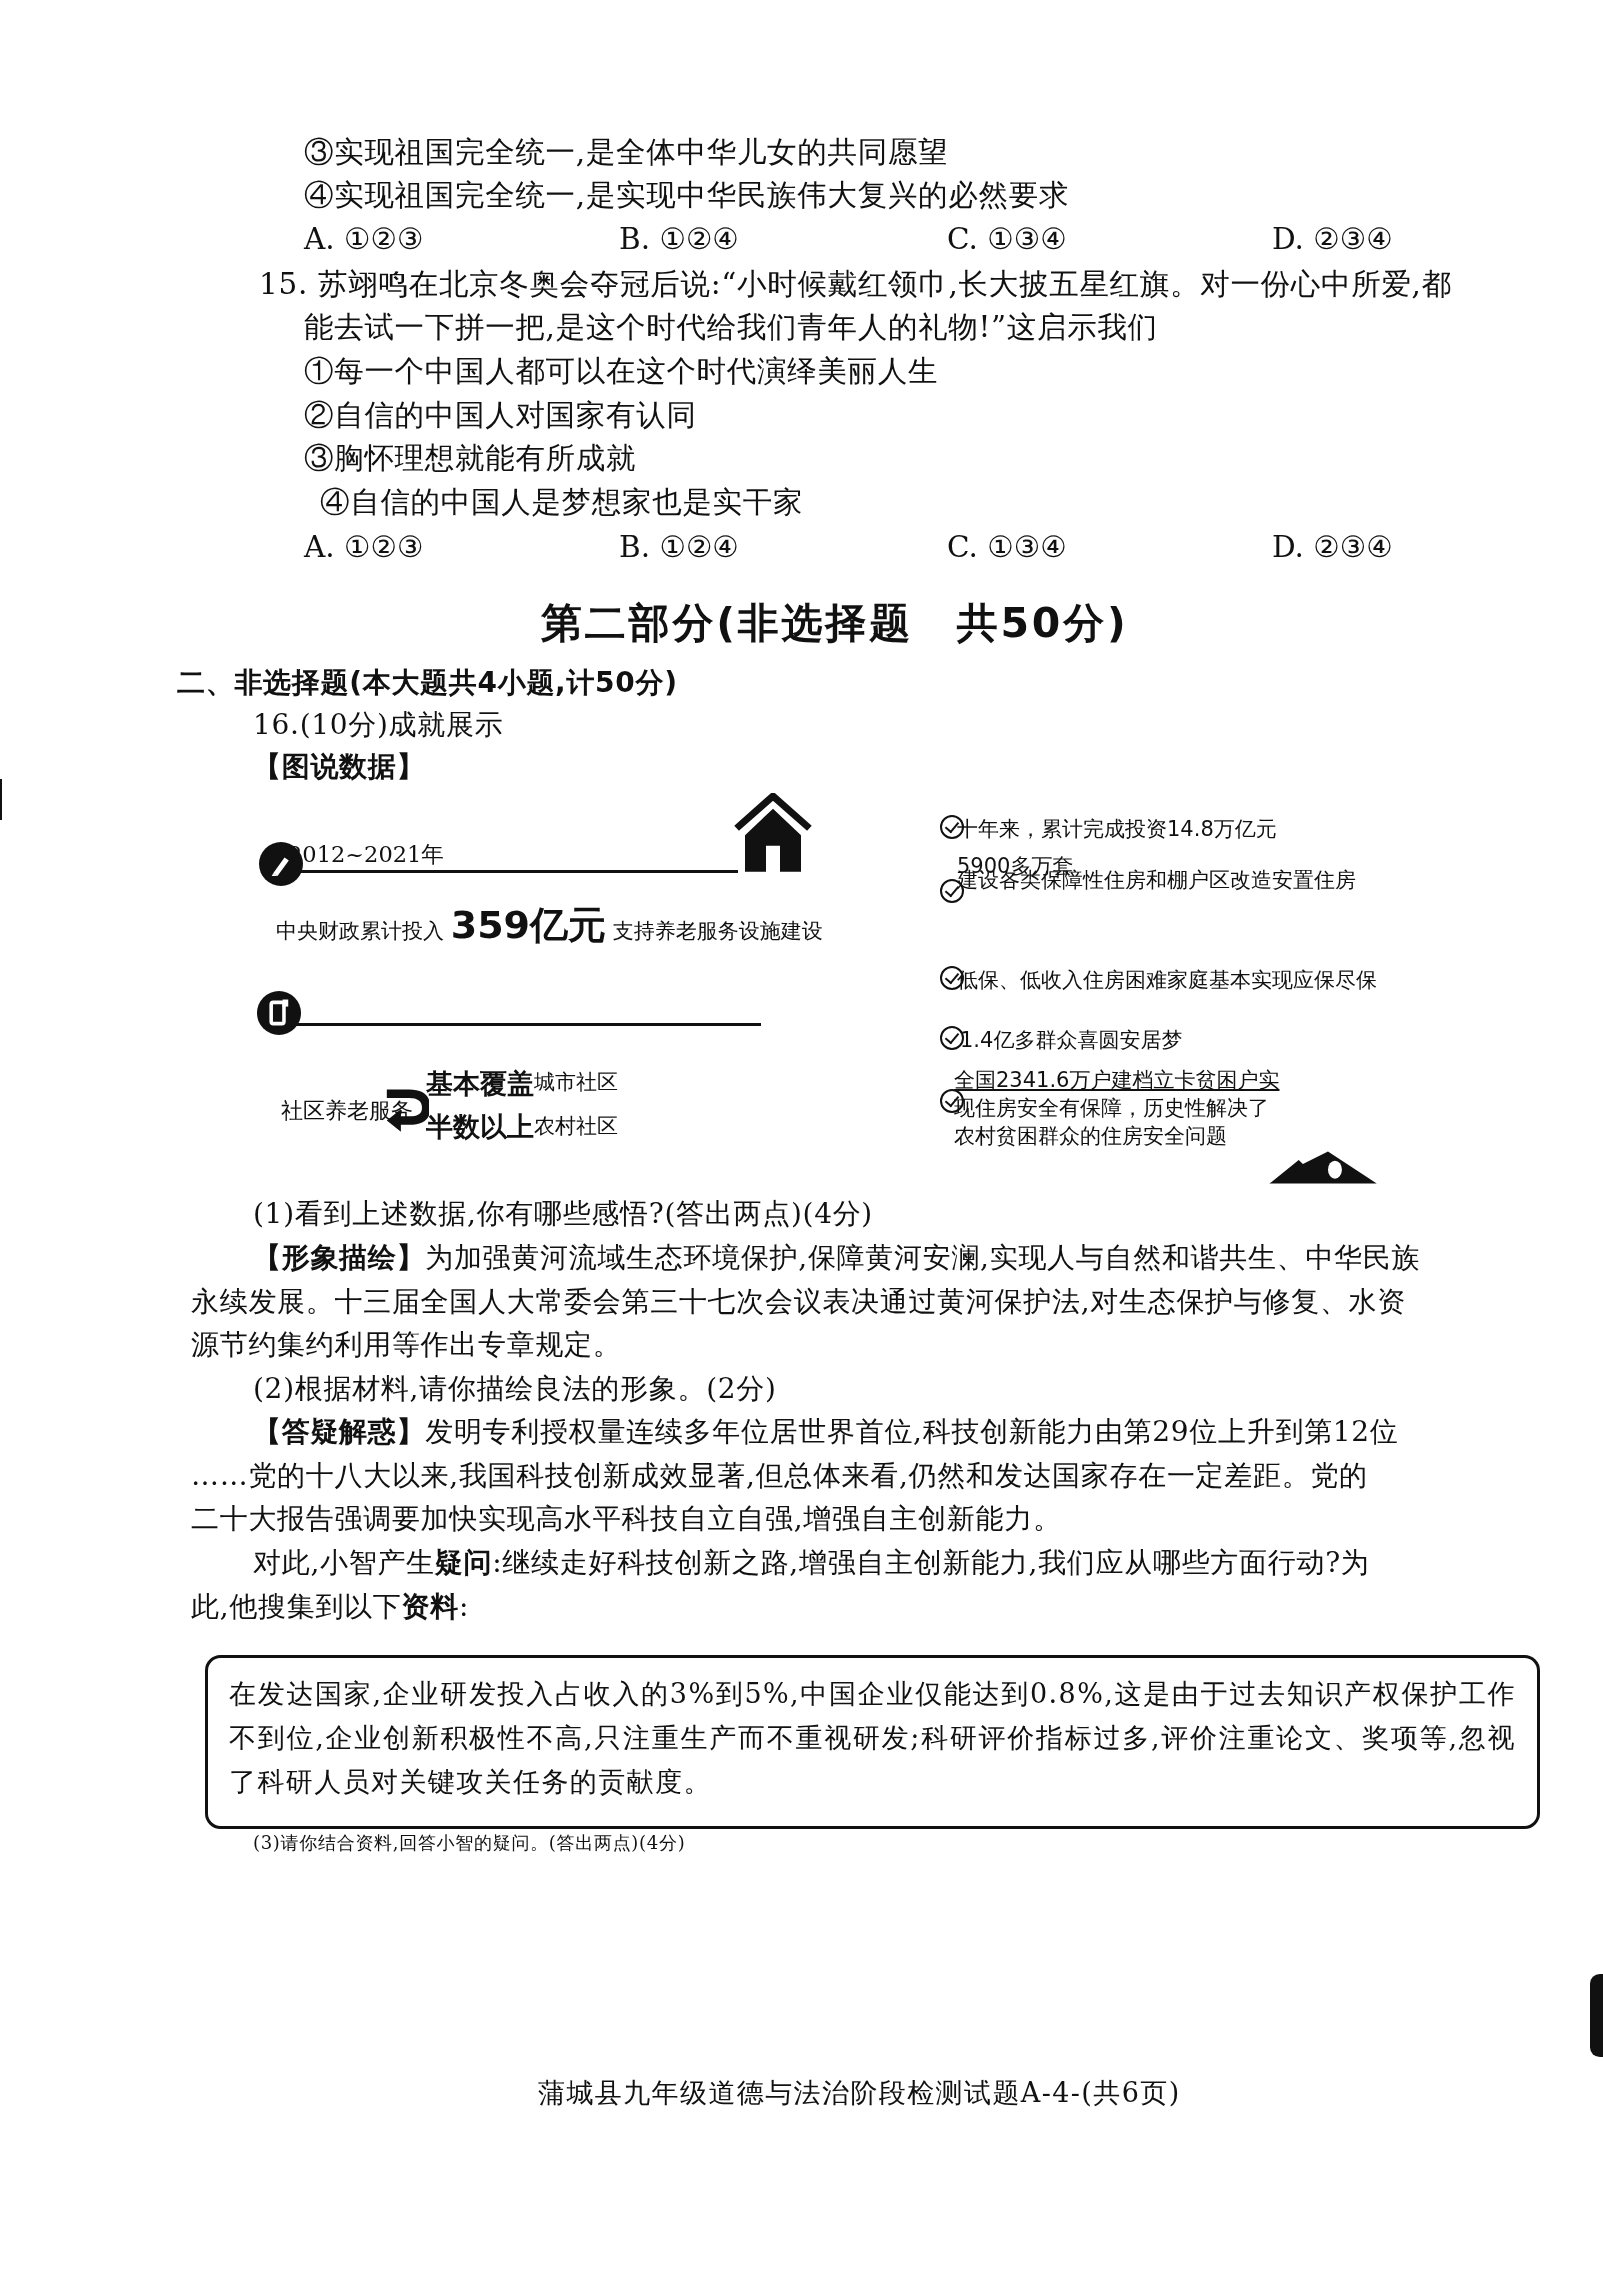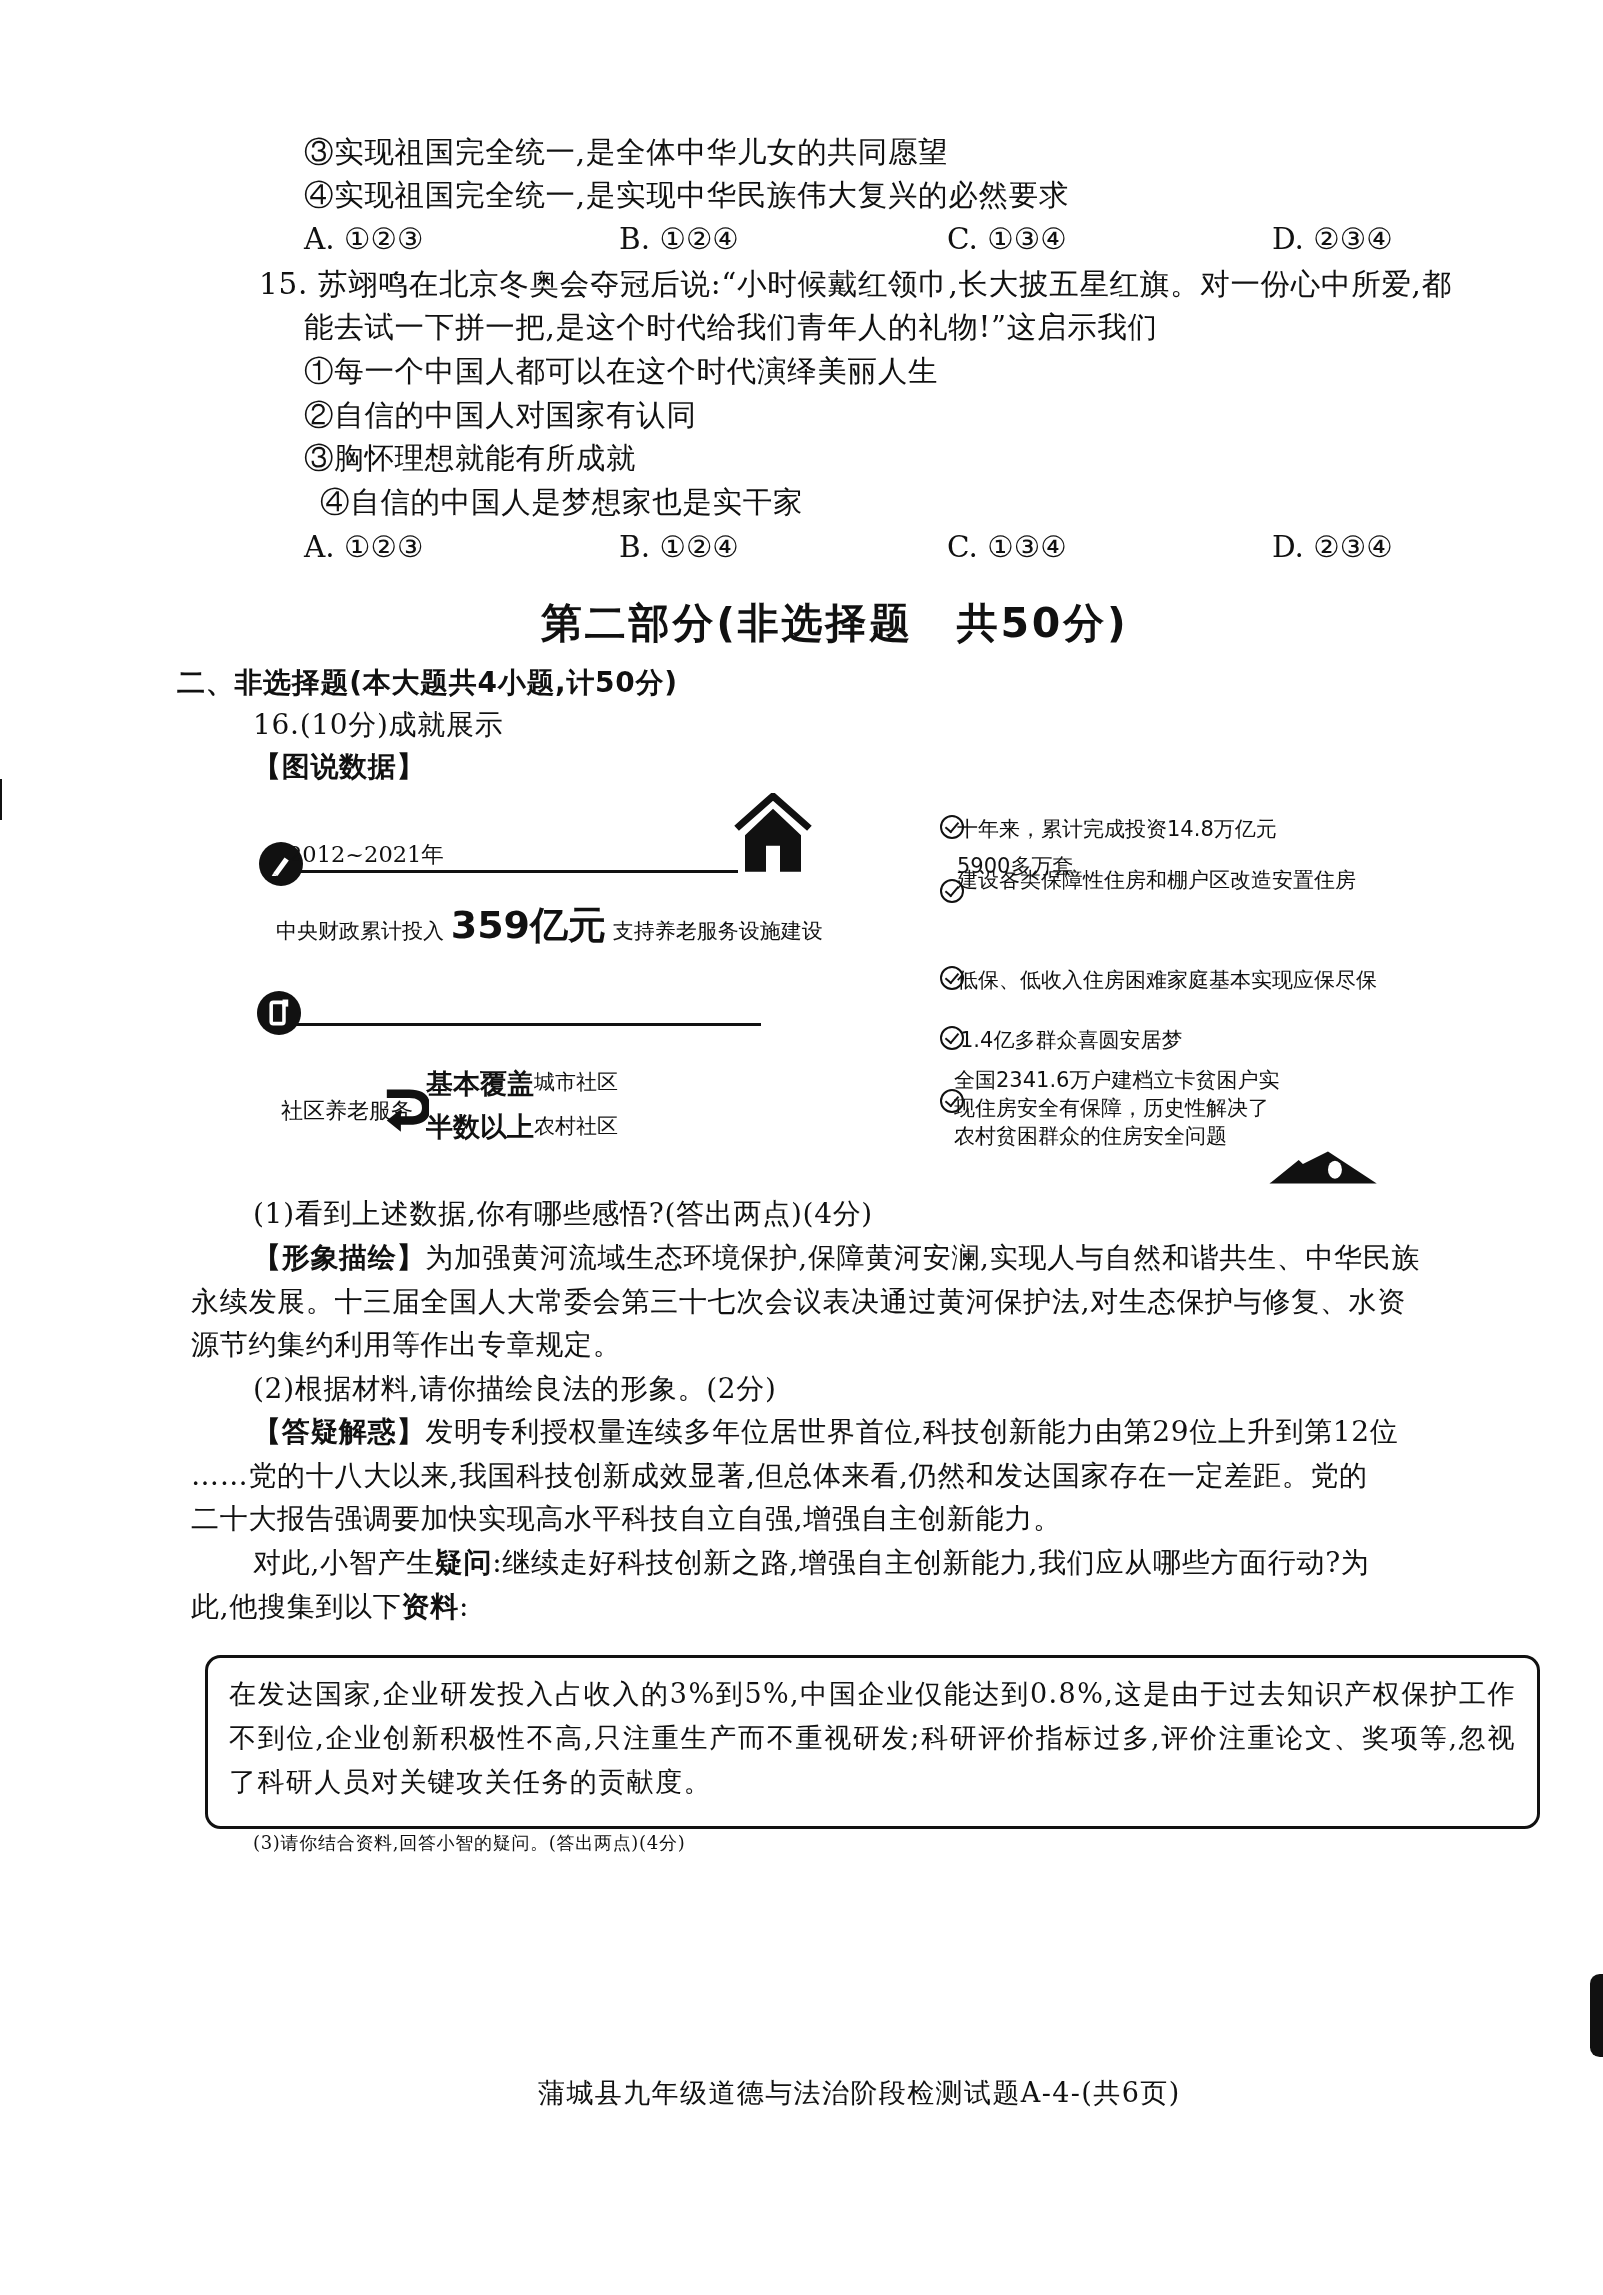--- a/index.html
+++ b/index.html
@@ -101,21 +101,21 @@
   <div class="infog-text" style="left:957px;top:866px;font-size:21px;">建设各类保障性住房和棚户区改造安置住房</div>
   <div class="infog-text" style="left:957px;top:852px;font-size:21px;">5900多万套</div>
 
   <div class="check" style="left:940px;top:966px;"></div>
   <div class="infog-text" style="left:957px;top:966px;font-size:21px;">低保、低收入住房困难家庭基本实现应保尽保</div>
 
   <div class="check" style="left:940px;top:1026px;"></div>
   <div class="infog-text" style="left:960px;top:1026px;font-size:21px;">1.4亿多群众喜圆安居梦</div>
 
   <div class="check" style="left:940px;top:1089px;"></div>
-  <div class="infog-text" style="left:954px;top:1066px;font-size:21px;">全国2341.6万户建档立卡贫困户实</div>
+  <div class="infog-text" style="left:954px;top:1066px;font-size:21px;text-decoration:underline;">全国2341.6万户建档立卡贫困户实</div>
   <div class="infog-text" style="left:954px;top:1094px;font-size:21px;">现住房安全有保障，历史性解决了</div>
   <div class="infog-text" style="left:954px;top:1122px;font-size:21px;">农村贫困群众的住房安全问题</div>
 
   <div style="position:absolute;left:1265px;top:1146px;width:119px;height:39px;">
     <svg width="119" height="39" viewBox="0 0 170 56">
       <path d="M6 54 L48 20 L54 26 L90 8 L160 54 Z" fill="#111"></path>
       <ellipse cx="100" cy="34" rx="10" ry="13" fill="#fff"></ellipse>
     </svg>
   </div>
 </div>

